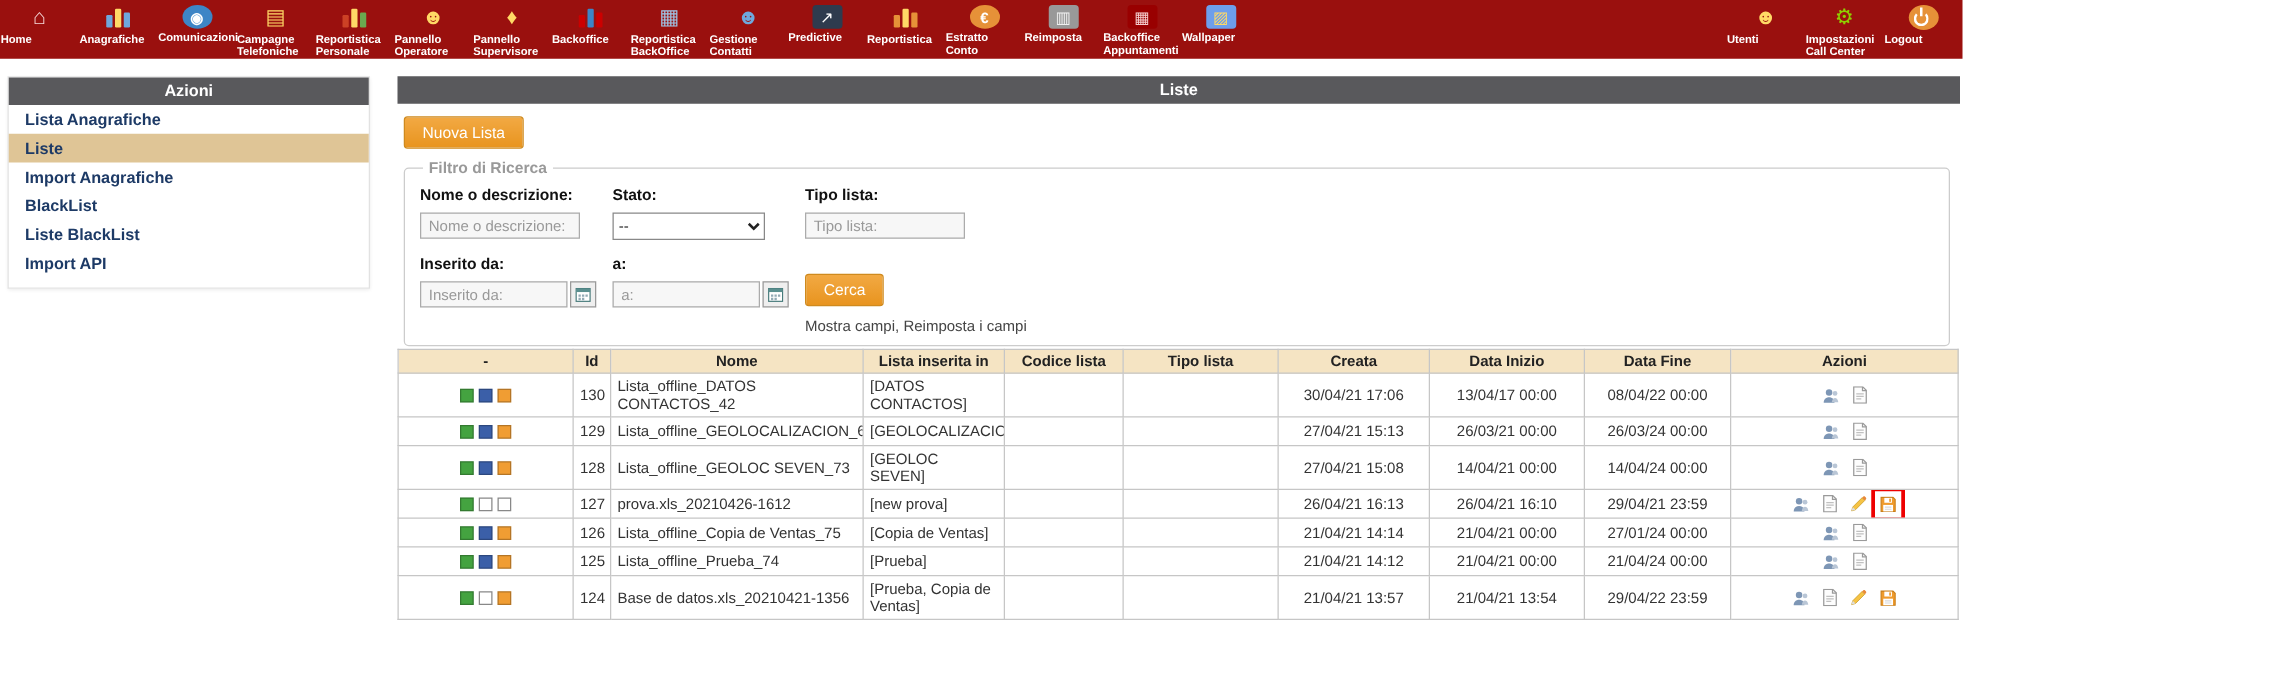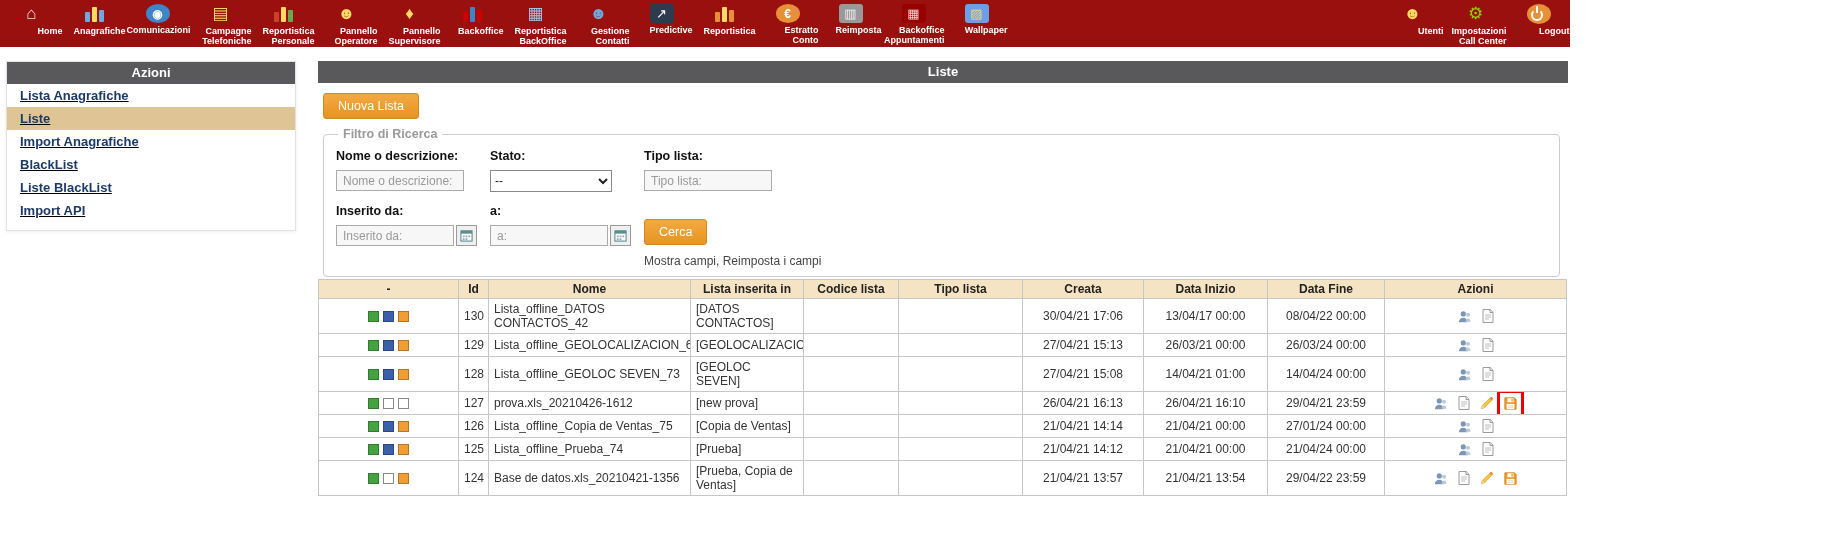--- a/index.html
+++ b/index.html
@@ -15,32 +15,32 @@
   .tb-ic { height:21px; min-width:24px; display:flex; align-items:center; justify-content:center;
            font-size:17px; line-height:1; color:#fff; }
   .tb-ic.boxed { border-radius:3px; font-size:13px; padding:0 3px; height:19px; margin-top:1px; }
   .tb-ic.circle { width:19px; height:19px; border-radius:50%; font-size:12px; font-weight:bold; color:#fff; margin-top:1px; }
   .tb-ic.bars { display:flex; align-items:flex-end; gap:2px; padding-bottom:2px; }
   .tb-ic.bars i { width:5px; display:block; border-radius:1px; }
   .tb-ic.power { width:20px; height:20px; border-radius:50%; position:relative; margin-top:1px; }
   .tb-ic.power b { position:absolute; left:4px; top:5px; width:12px; height:12px;
                    border:2px solid #fff; border-radius:50%; border-top-color:transparent; }
   .tb-ic.power u { position:absolute; left:9px; top:2px; width:2px; height:7px; background:#fff; }
-  .tb-label { font-size:9px; font-weight:bold; color:#fff; text-align:right; line-height:1.15;
+  .tb-label { font-size:9px; font-weight:bold; color:#fff; text-align:left; line-height:1.15;
               width:62px; margin-top:2px; }
 
   
   .content { display:flex; align-items:flex-start; margin-top:14px; }
   .panel-title { background:#59595c; color:#fff; font-size:13px; font-weight:bold;
                  text-align:center; padding:3px 0 4px; }
 
   
   .sidebar { width:290px; margin-left:6px; background:#fff; border:1px solid #e2e2e2;
              box-shadow:0 1px 3px rgba(0,0,0,.08); padding-bottom:8px; }
-  .side-list { list-style:none;text-decoration:underline; }
+  .side-list { list-style:none; }
   .side-item { font-size:13px; font-weight:bold; color:#1d3a66; padding:4px 13px; cursor:pointer; }
   .side-item.active { background:#dfc596; }
 
   
   .main { flex:1; margin-left:22px; max-width:1250px; }
   .main-body { padding-bottom:6px; }
   .btn-orange { display:inline-block; background:linear-gradient(#f2a943,#e8941f);
                 border:1px solid #cf8a1e; border-radius:3px; color:#fff; font-weight:normal;
                 font-size:12.5px; padding:5px 14px; cursor:pointer;
                 font-family:"Liberation Sans", sans-serif; }
@@ -347,21 +347,21 @@
                   </span></td>
               </tr>
               <tr class="grid-row">
                 <td class="c-status"><i class="st-sq" style="background: rgb(68, 163, 64);"></i><i class="st-sq" style="background: rgb(59, 95, 168);"></i><i class="st-sq" style="background: rgb(240, 157, 51);"></i></td>
                 <td class="c-id">128</td>
                 <td class="c-nome">Lista_offline_GEOLOC SEVEN_73</td>
                 <td class="c-in">[GEOLOC SEVEN]</td>
                 <td class="c-cod"></td>
                 <td class="c-tipo"></td>
                 <td class="c-date">27/04/21 15:08</td>
-                <td class="c-date">14/04/21 01:00</td>
+                <td class="c-date">14/04/21 00:00</td>
                 <td class="c-date">14/04/24 00:00</td>
                 <td class="c-az"><span class="act">
                     <svg width="14" height="13" viewBox="0 0 16 15">
                       <circle cx="6" cy="4.5" r="3" fill="#7d96b5"></circle>
                       <path d="M1 14c0-3 2.2-5 5-5s5 2 5 5z" fill="#7d96b5"></path>
                       <circle cx="11.5" cy="5.5" r="2.2" fill="#b9c6d6"></circle>
                       <path d="M8.5 13.5c.2-2.4 1.6-3.8 3-3.8s2.8 1.4 3 3.8z" fill="#b9c6d6"></path>
                     </svg>
                   </span><span class="act">
                     <svg width="12" height="14" viewBox="0 0 12 14">

